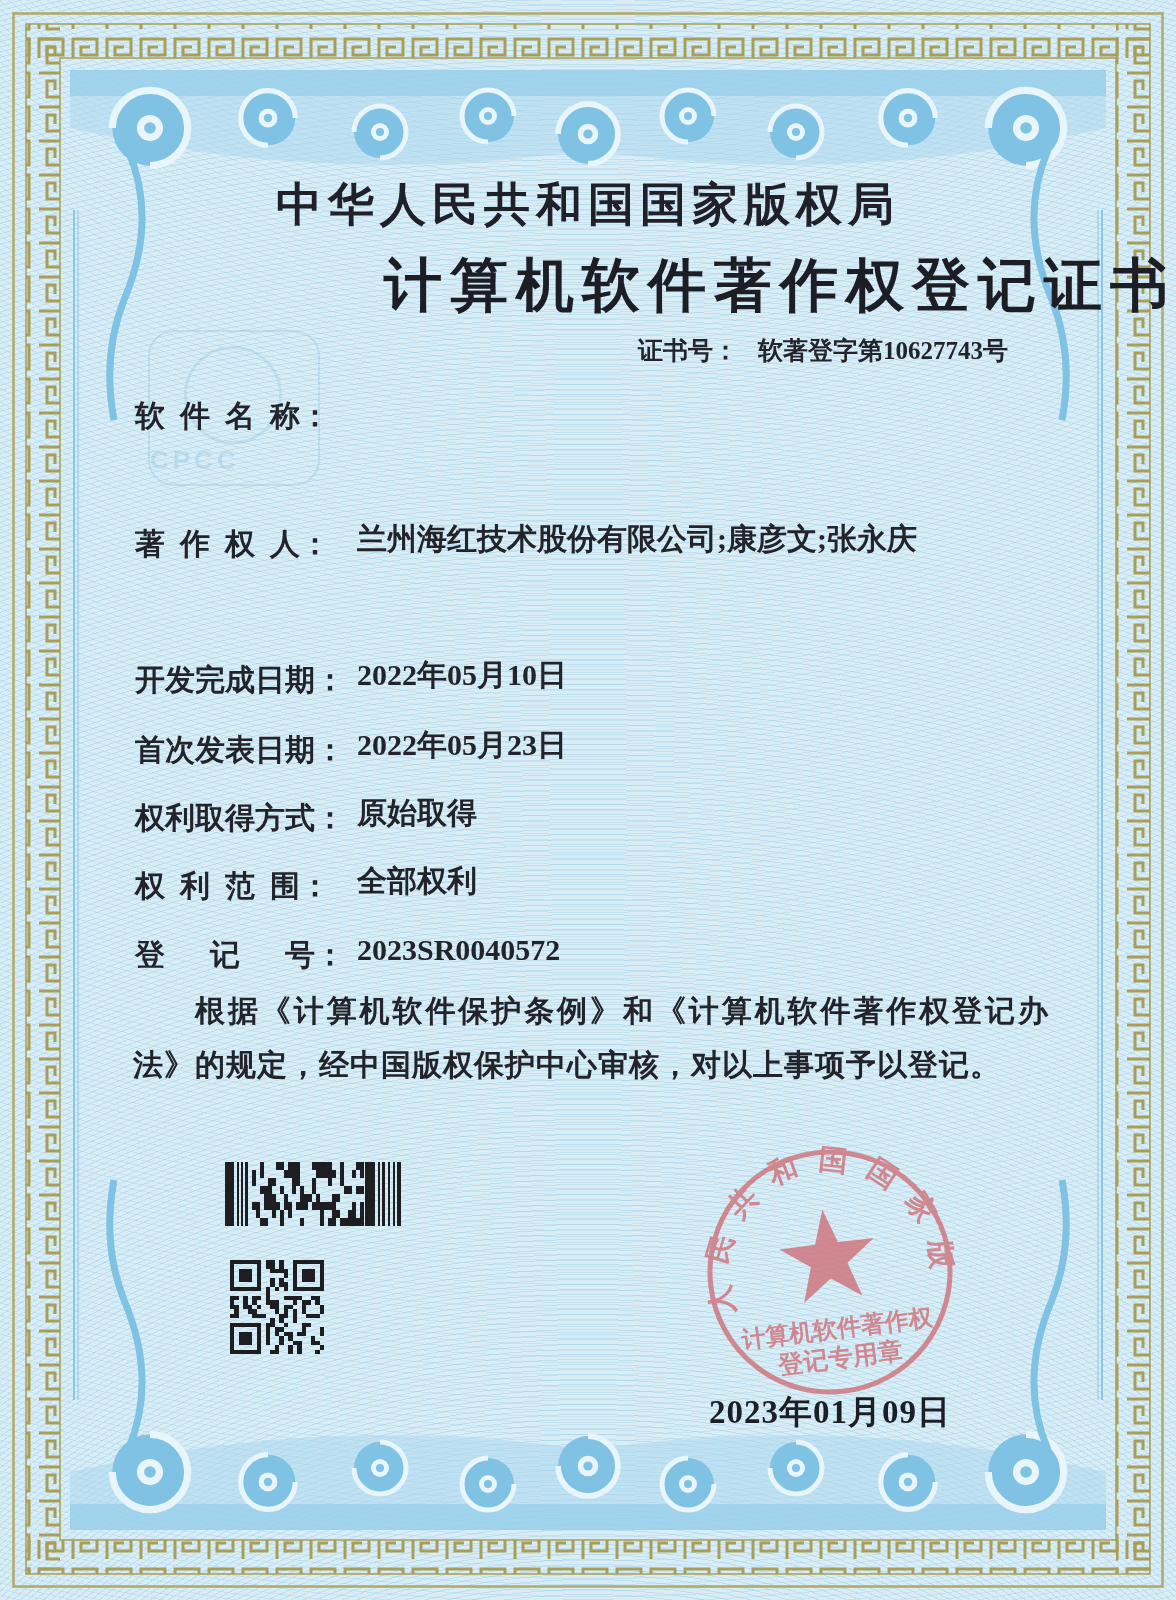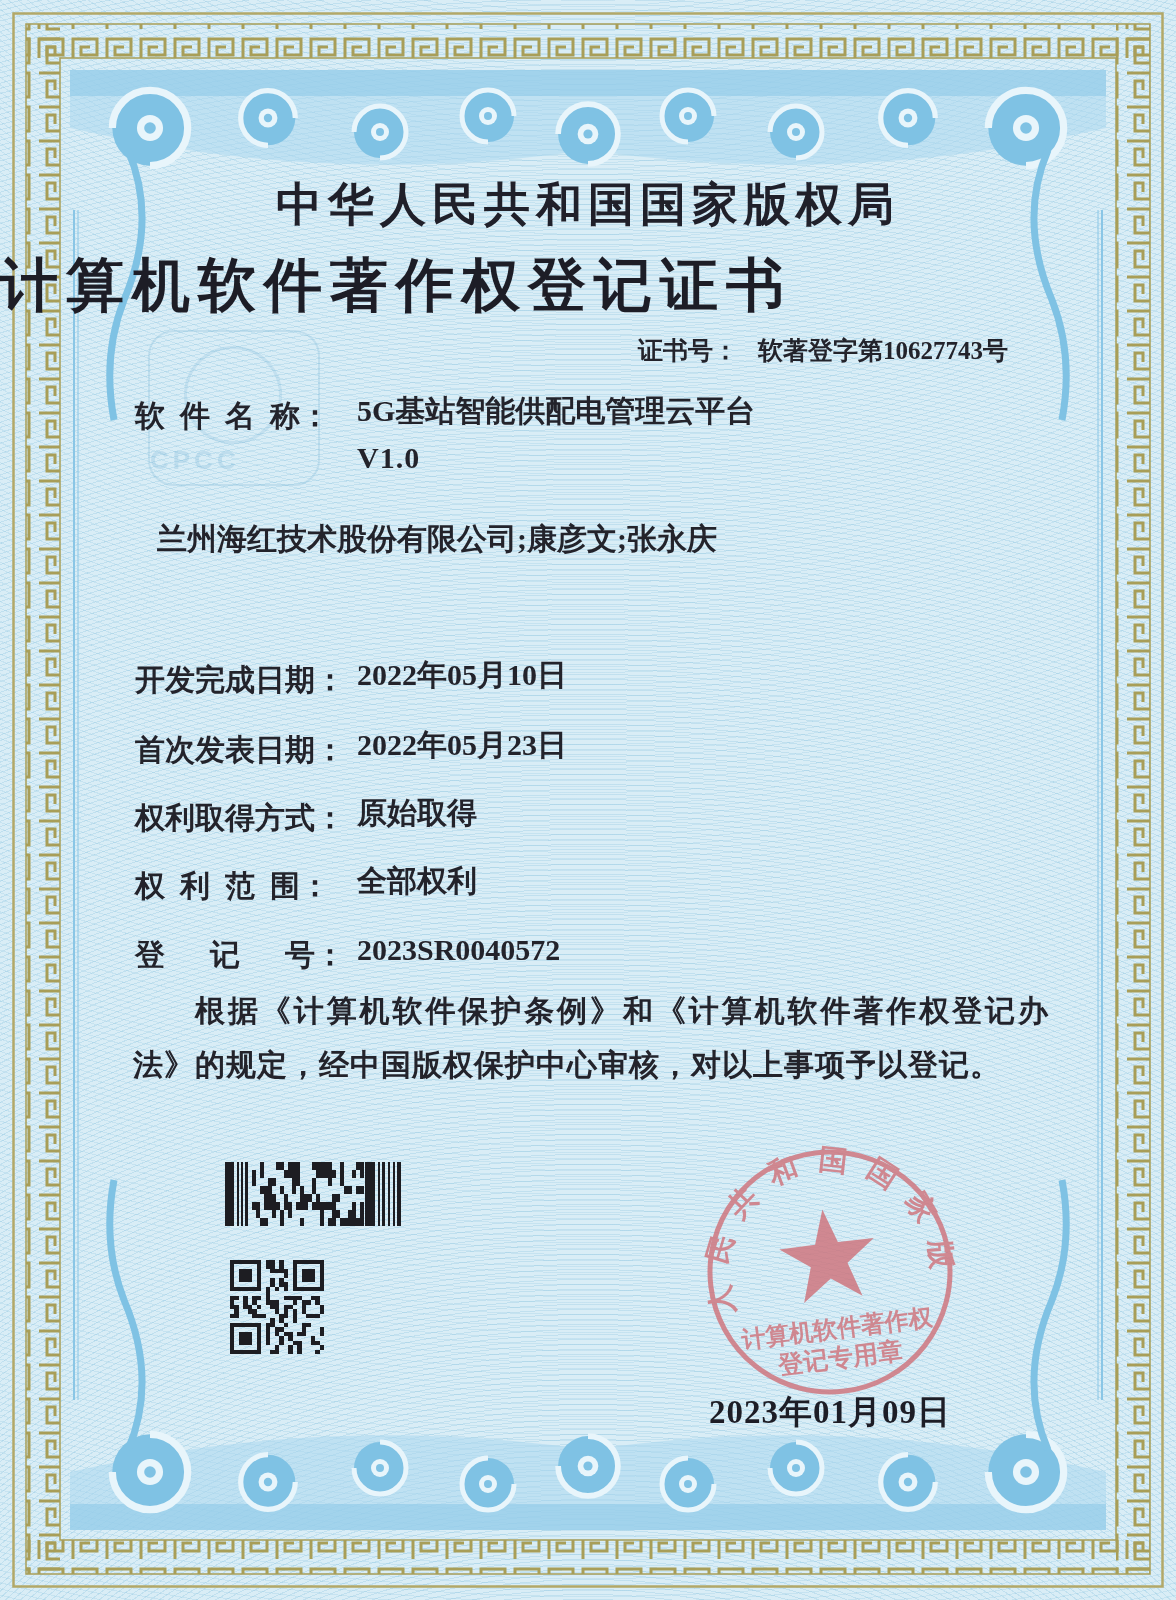--- a/index.html
+++ b/index.html
@@ -11,21 +11,21 @@
       repeating-radial-gradient(circle at 50% 140%, rgba(128,190,220,.28) 0 1px, transparent 1px 5px),
       repeating-radial-gradient(circle at 50% -45%, rgba(128,190,220,.22) 0 1px, transparent 1px 6px);
   }
   .page{position:absolute;inset:0;}
   svg.frame{position:absolute;left:0;top:0;pointer-events:none;}
   .agency{
     position:absolute;top:174px;left:0;right:0;text-align:center;
     font-size:46px;font-weight:bold;letter-spacing:6px;color:#20202a;
   }
   .cert-title{
-    position:absolute;top:247px;left:0;right:0;text-align:left;
+    position:absolute;top:247px;left:0;right:0;text-align:right;
     font-size:58px;font-weight:bold;letter-spacing:8px;color:#1d1d26;
   }
   .certno{
     position:absolute;top:334px;left:0;width:1008px;text-align:right;
     font-size:25px;font-weight:bold;color:#23232b;
   }
   .certno .certno-label{margin-right:20px;}
   .fields{position:absolute;left:135px;top:396px;right:80px;font-size:30px;font-weight:bold;color:#23232b;}
   .frow{position:absolute;left:0;display:flex;align-items:flex-start;}
   .flabel{white-space:pre;width:200px;flex:none;}
@@ -140,23 +140,23 @@
   <div class="agency">中华人民共和国国家版权局</div>
   <div class="cert-title">计算机软件著作权登记证书</div>
 
   <div class="certno">
     <span class="certno-label">证书号：</span><span class="certno-value">软著登字第10627743号</span>
   </div>
 
   <div class="fields">
     <div class="frow r1">
       <span class="flabel">软  件  名  称：</span>
-      <span class="fvalue"><span>5G基站智能供配电管理云平台</span><span class="v2">V1.0</span></span>
     </div>
     <div class="frow r2">
+      <span class="flabel">著  作  权  人：</span>
       <span class="fvalue">兰州海红技术股份有限公司;康彦文;张永庆</span>
     </div>
     <div class="frow r3">
       <span class="flabel">开发完成日期：</span>
       <span class="fvalue">2022年05月10日</span>
     </div>
     <div class="frow r4">
       <span class="flabel">首次发表日期：</span>
       <span class="fvalue">2022年05月23日</span>
     </div>

